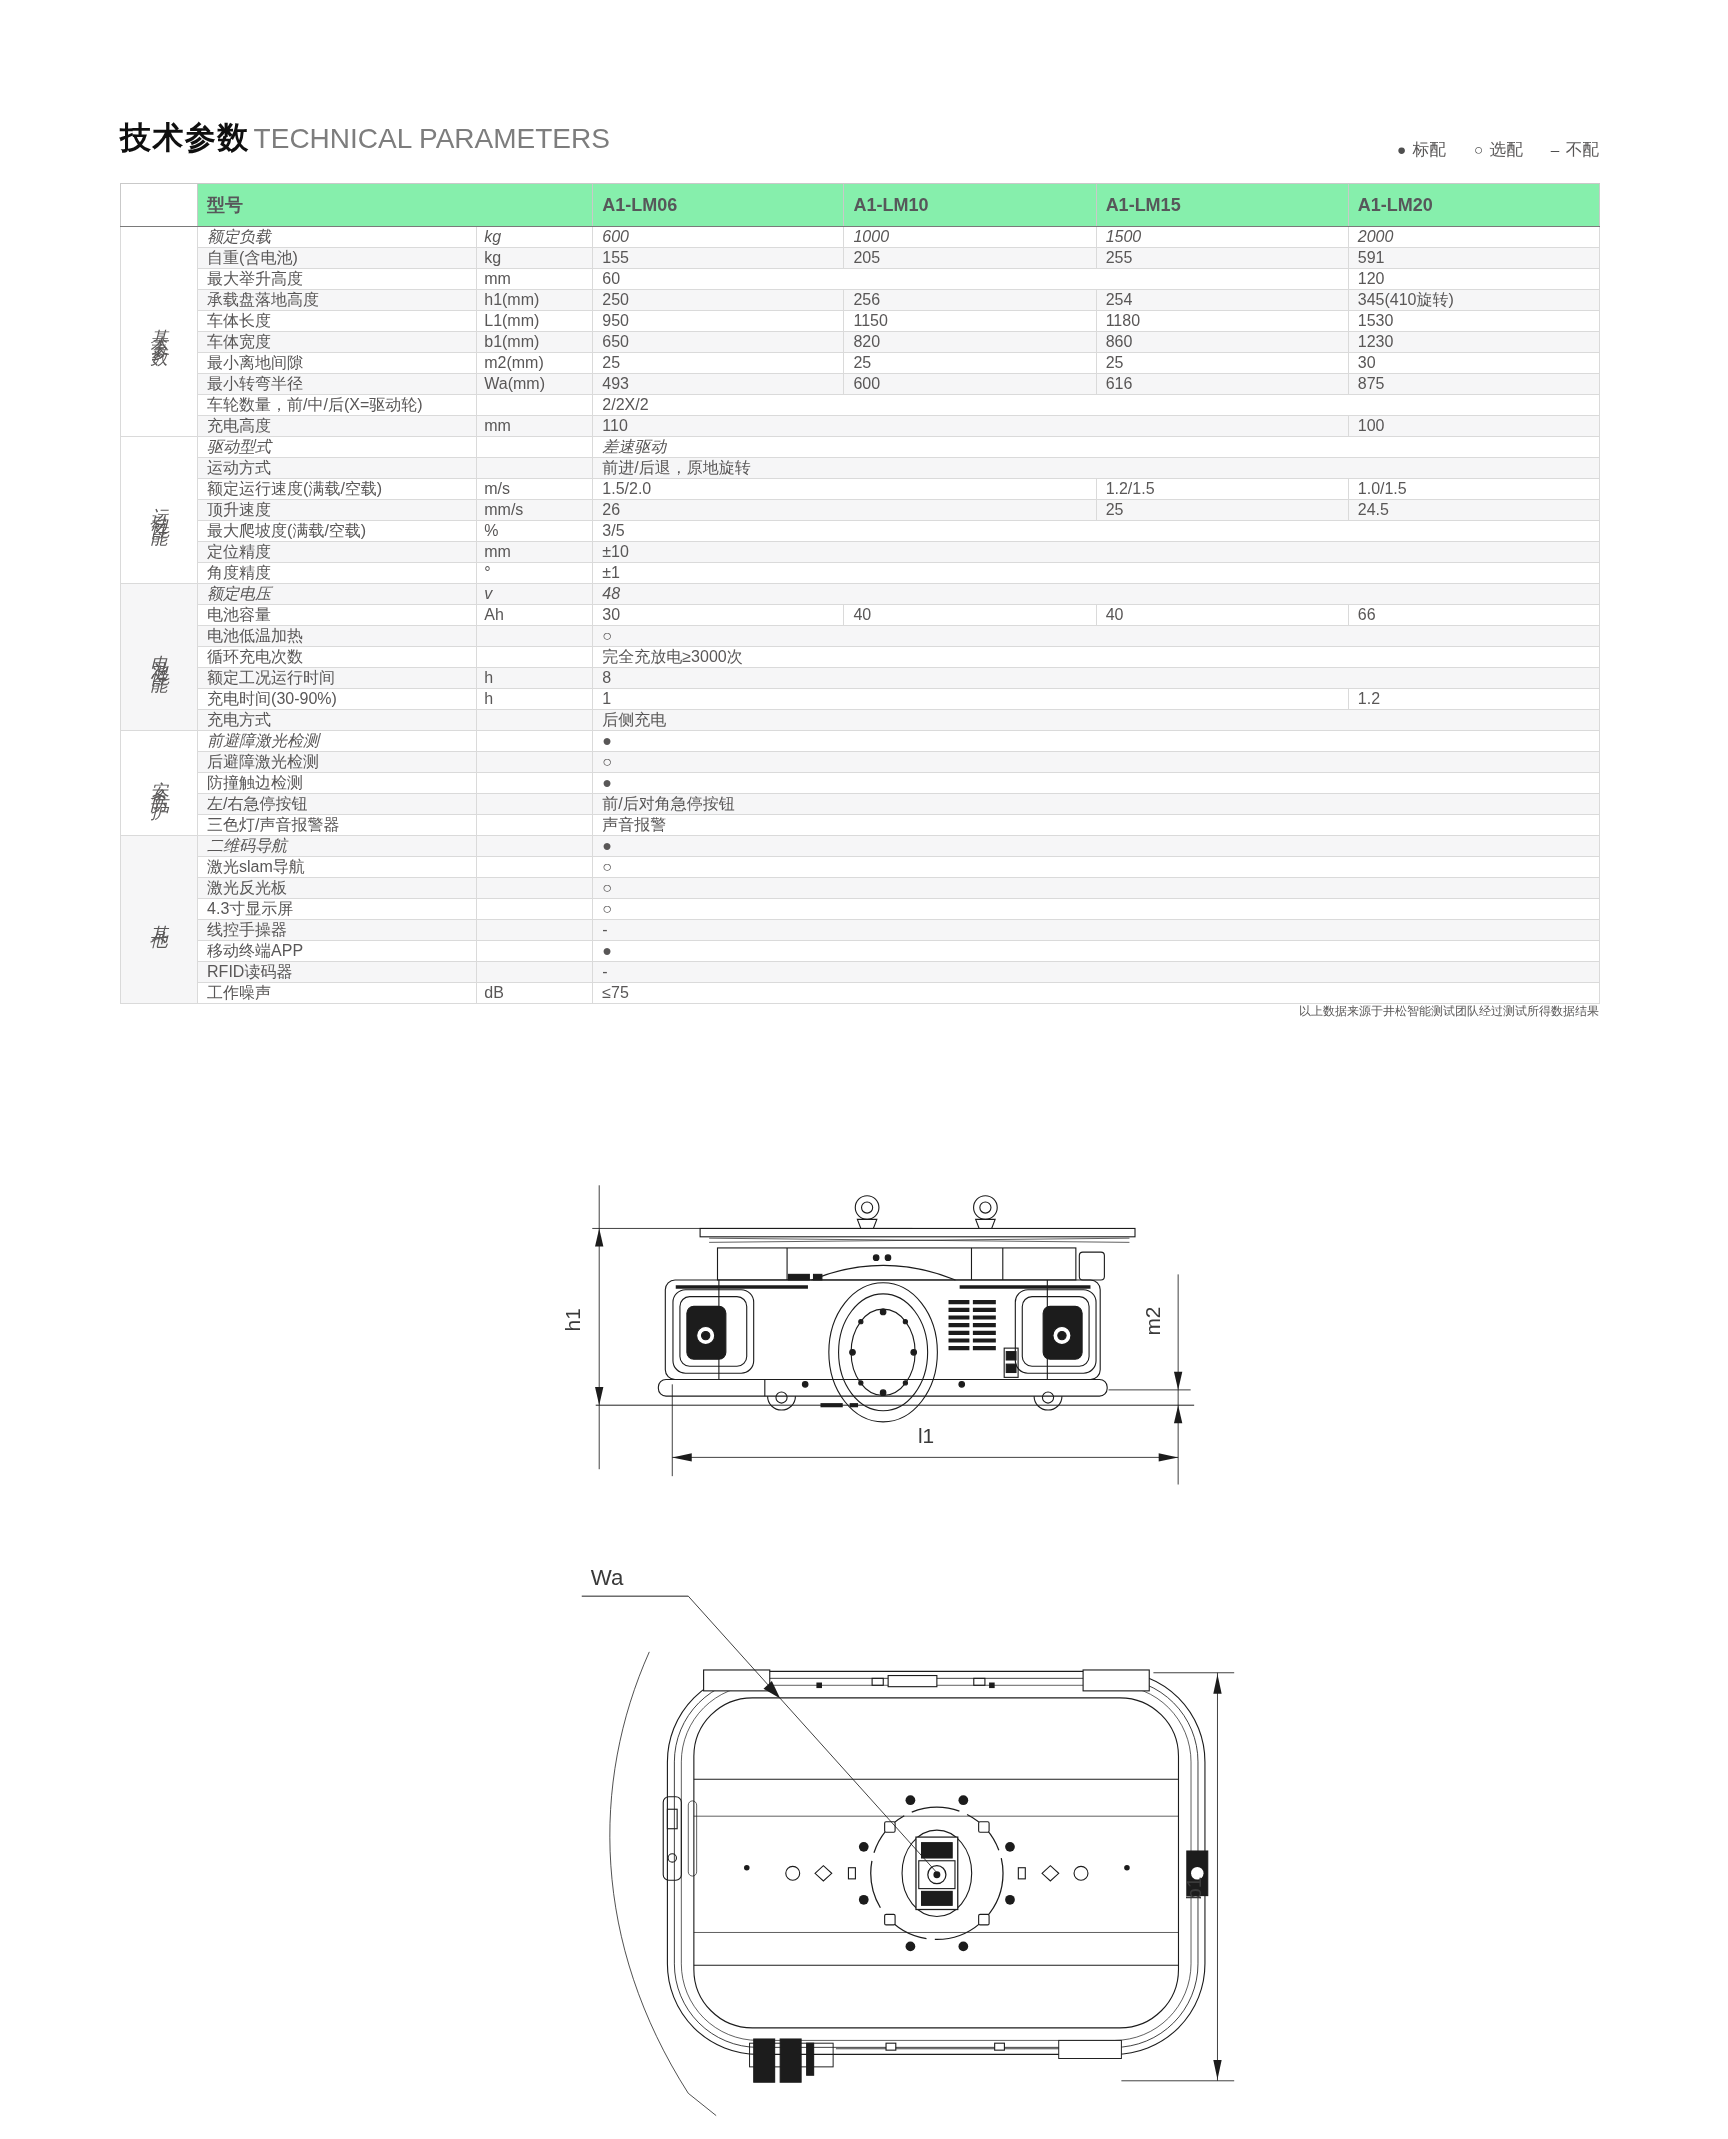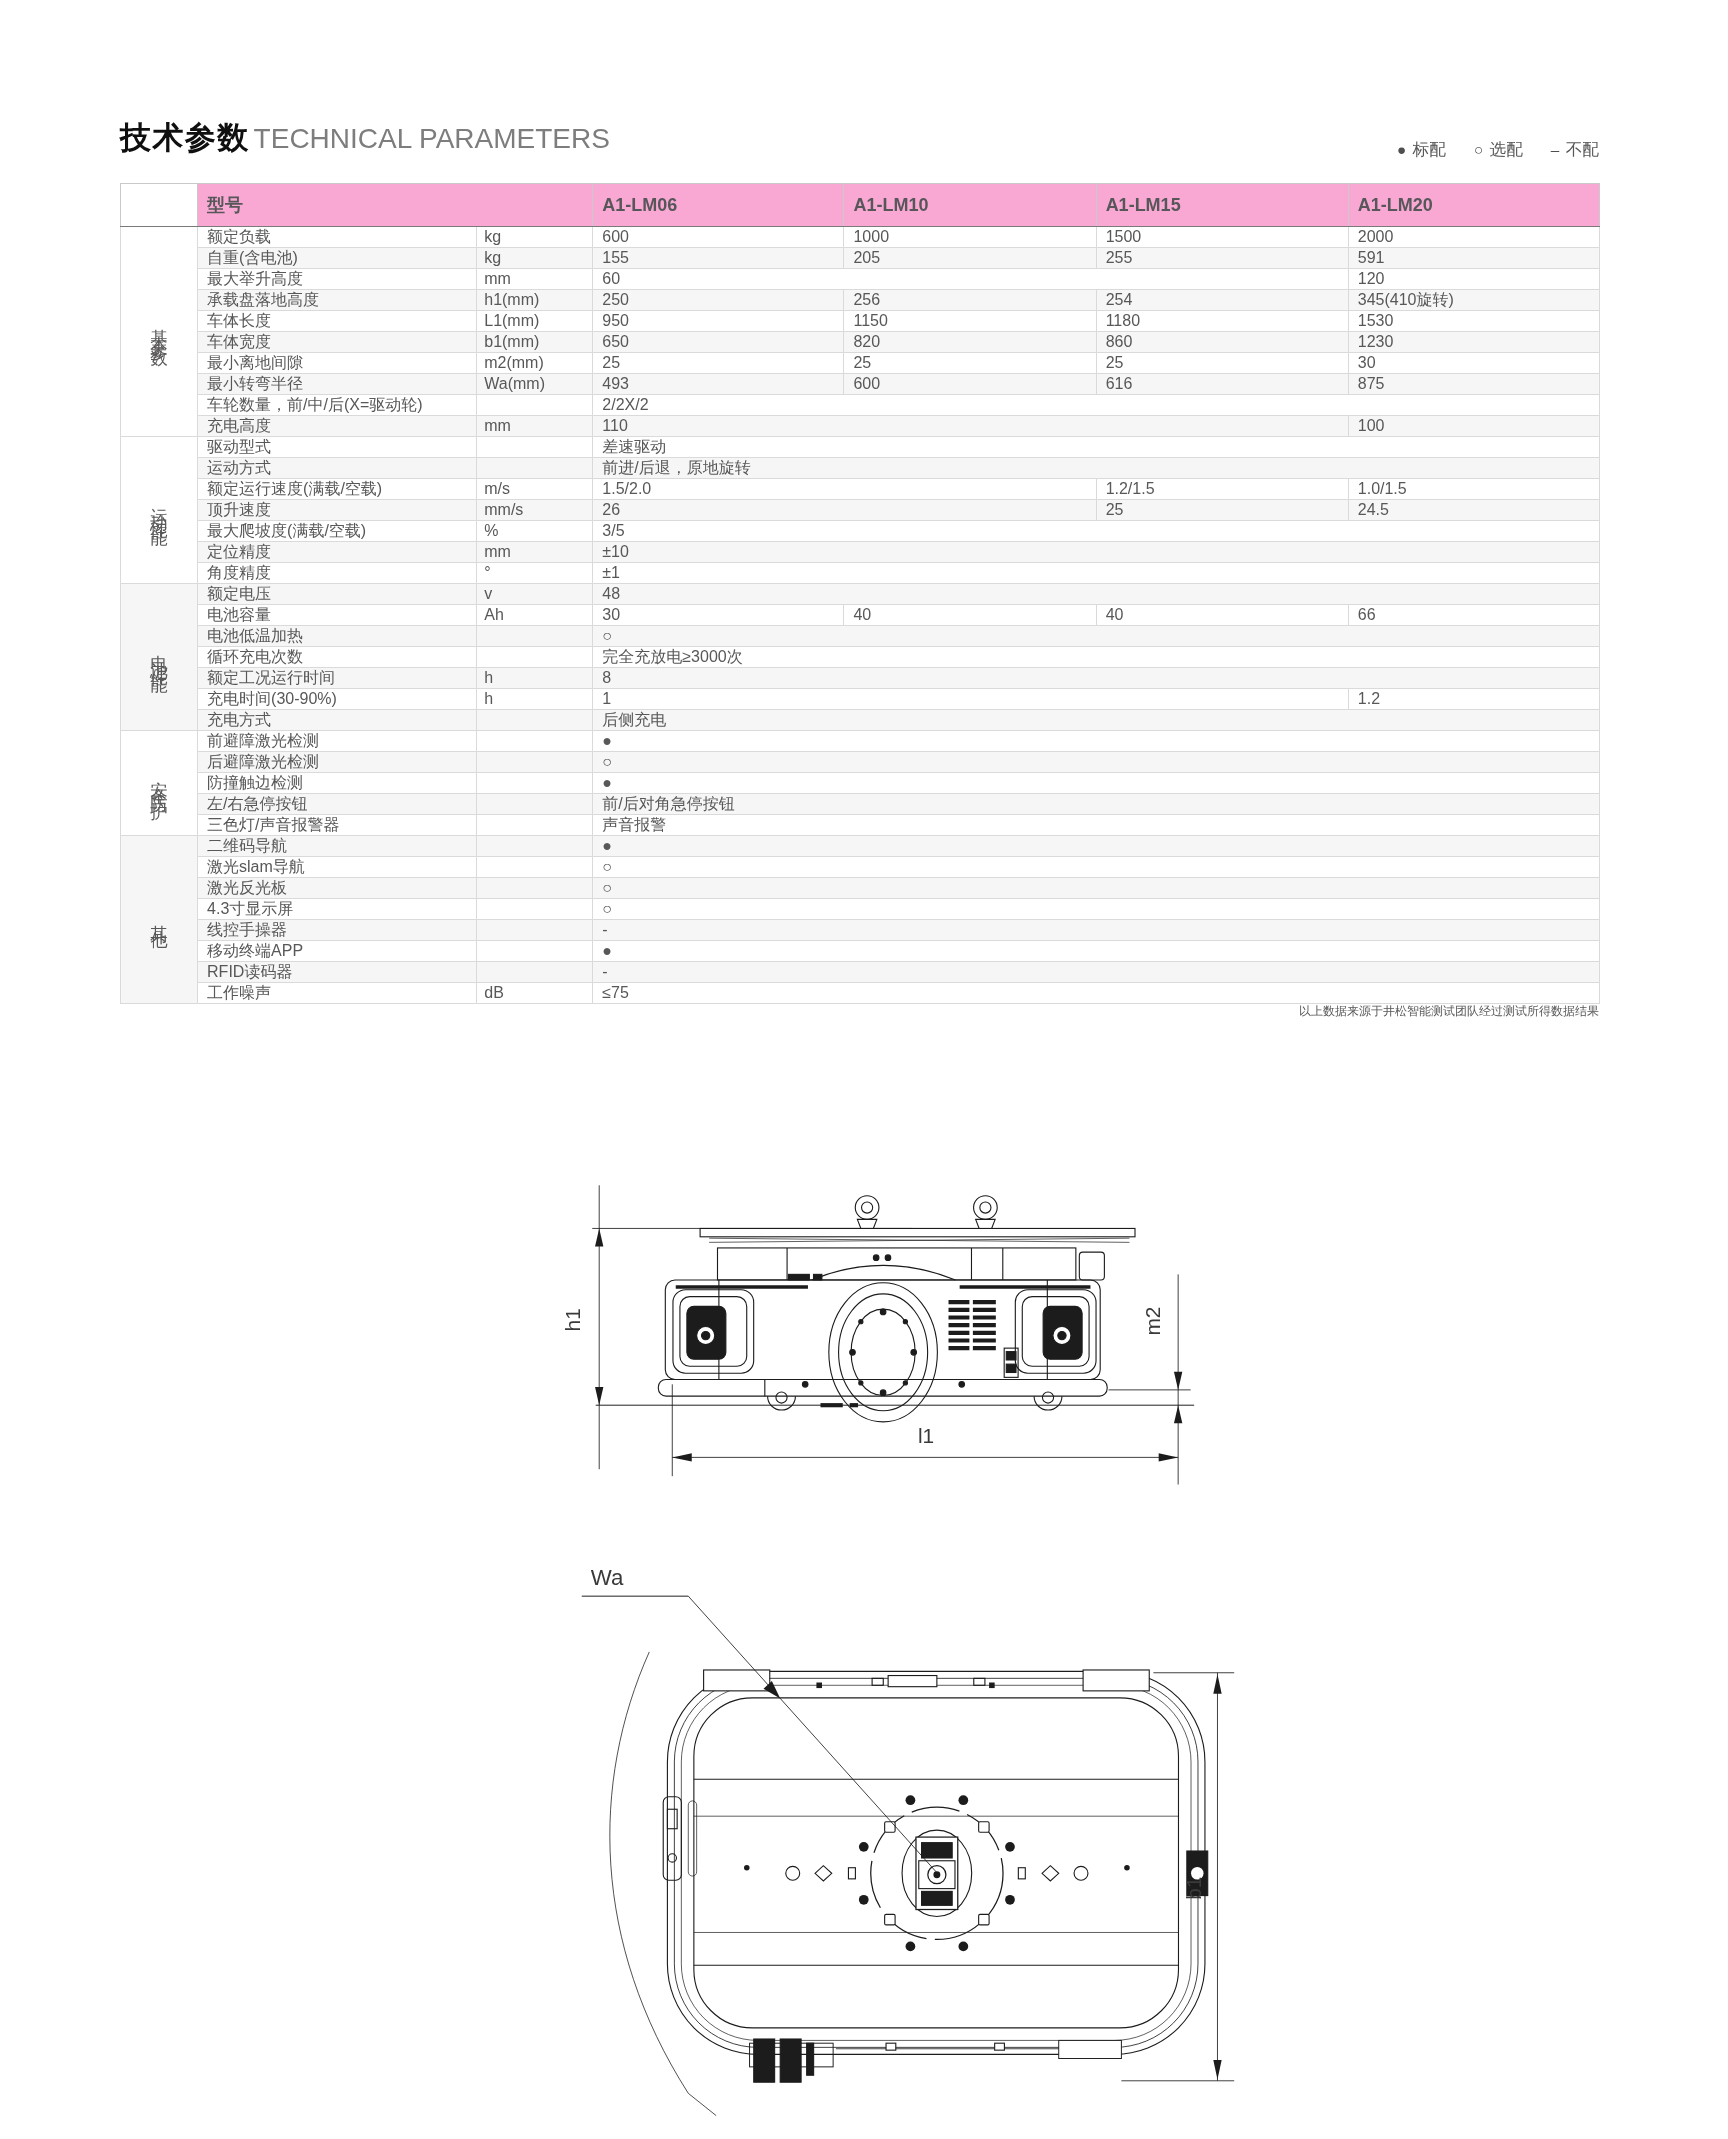--- a/index.html
+++ b/index.html
@@ -11,26 +11,26 @@
   .title-en{font-size:28px;color:#7d7d7d;margin-left:4px;letter-spacing:0px;}
 
   .legend{position:absolute;right:129px;top:138px;display:flex;gap:28px;font-size:16.7px;color:#595757;align-items:center;}
   .legend-item{display:flex;align-items:center;gap:6.3px;}
   .legend-sym{font-size:15.3px;color:#4f4f4f;}
 
   
   .table-wrap{position:absolute;left:120px;top:183px;}
   table.ptable{border-collapse:collapse;table-layout:fixed;width:1480px;font-size:16px;color:#595757;border:1.4px solid #7a7a7a;}
   .ptable th,.ptable td{border:0.7px solid #dadada;height:20px;line-height:20px;padding:0 4.2px 0 9px;text-align:left;vertical-align:middle;overflow:hidden;white-space:nowrap;font-weight:normal;}
-  .ptable thead th{background:#f9a8d4;height:42px;font-weight:bold;font-size:18px;color:#57575a;border-color:#c9c9c9;border-bottom:1.4px solid #7a7a7a;}
+  .ptable thead th{background:#86efac;height:42px;font-weight:bold;font-size:18px;color:#57575a;border-color:#c9c9c9;border-bottom:1.4px solid #7a7a7a;}
   .ptable thead th.corner{background:#ffffff;}
   .ptable tr.stripe td{background:#f6f6f7;}
   .ptable td.sec-cell{background:#ffffff;text-align:center;padding:0;vertical-align:middle;}
   .vtext{writing-mode:vertical-rl;text-orientation:upright;letter-spacing:7px;font-size:17.4px;color:#595757;display:inline-block;}
-  .ptable tr.sec-first td{border-top:1.4px solid #8d8d8d;}
+  .ptable tr.sec-first td{border-top:1.4px solid #8d8d8d;font-style:italic;}
   .ptable td.unit{padding-left:7px;margin-top:45px;}
 
   .footnote{position:absolute;right:129px;top:1003px;font-size:12px;color:#595757;}
 
   
   .drawing{position:absolute;}
   svg text{font-family:"Liberation Sans",sans-serif;fill:#3a3a3a;}
   .dim-text{font-size:30px;}
   .wa-text{font-size:32px;}
 </style>

